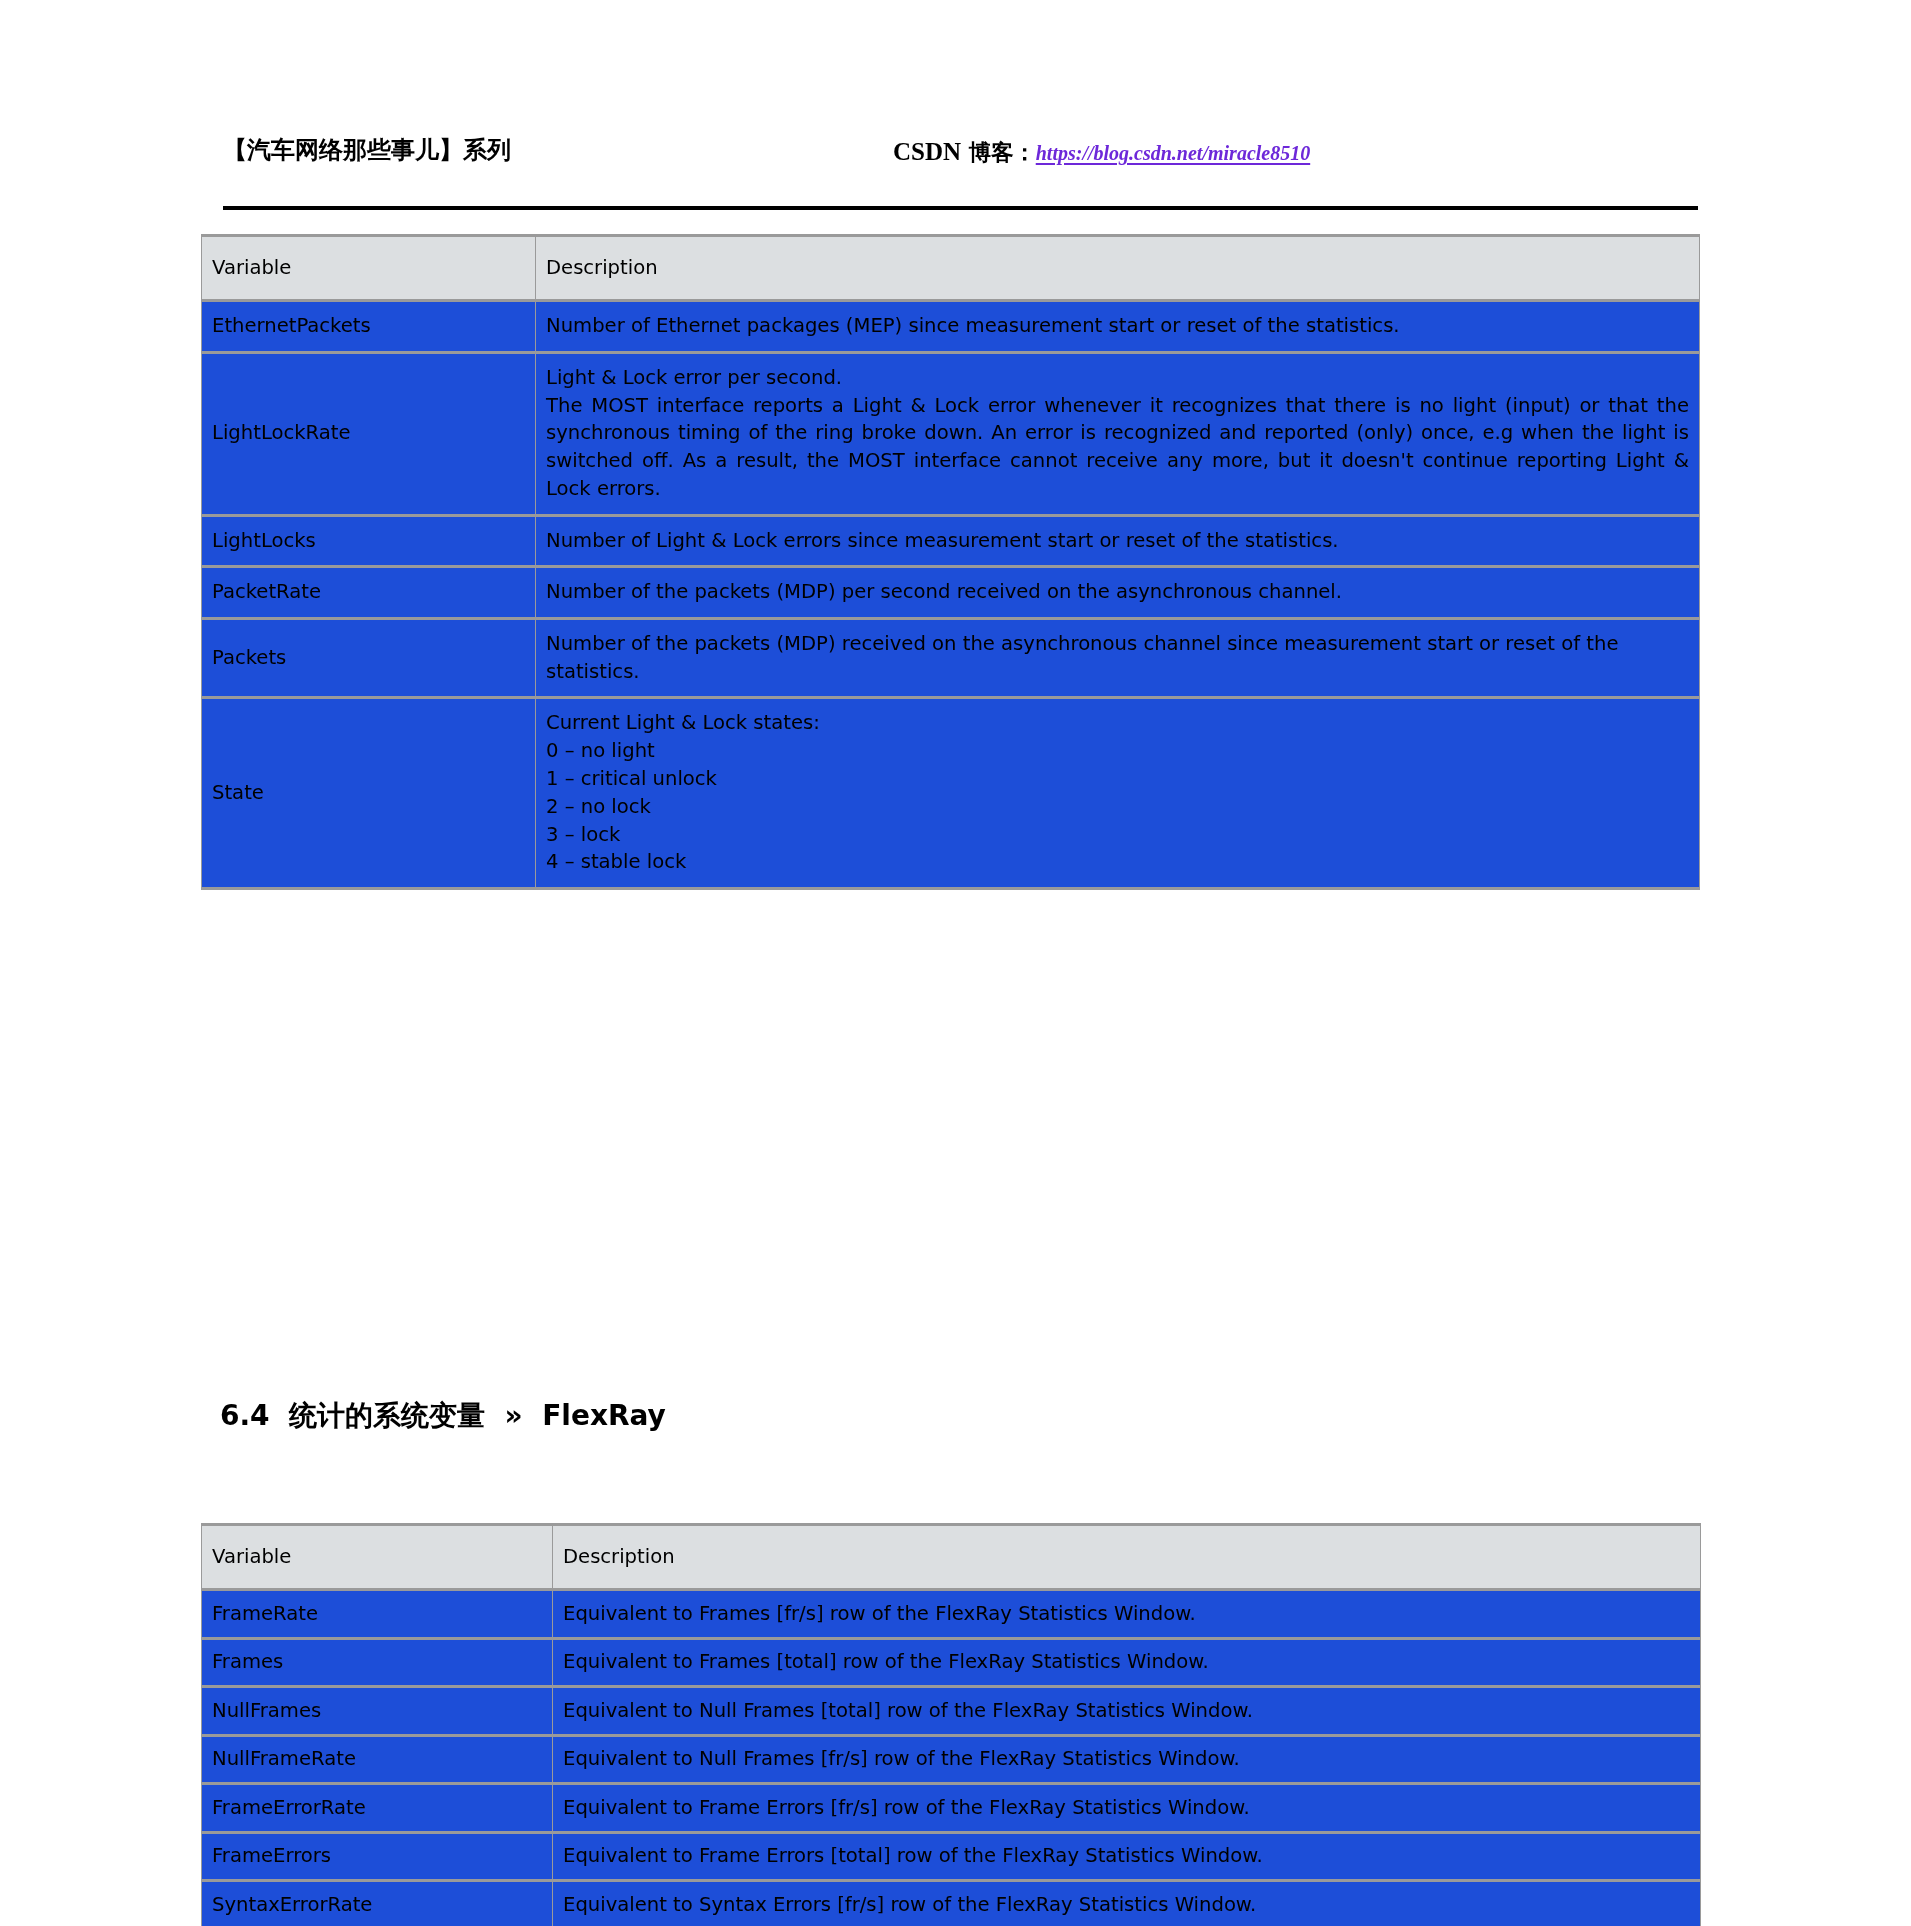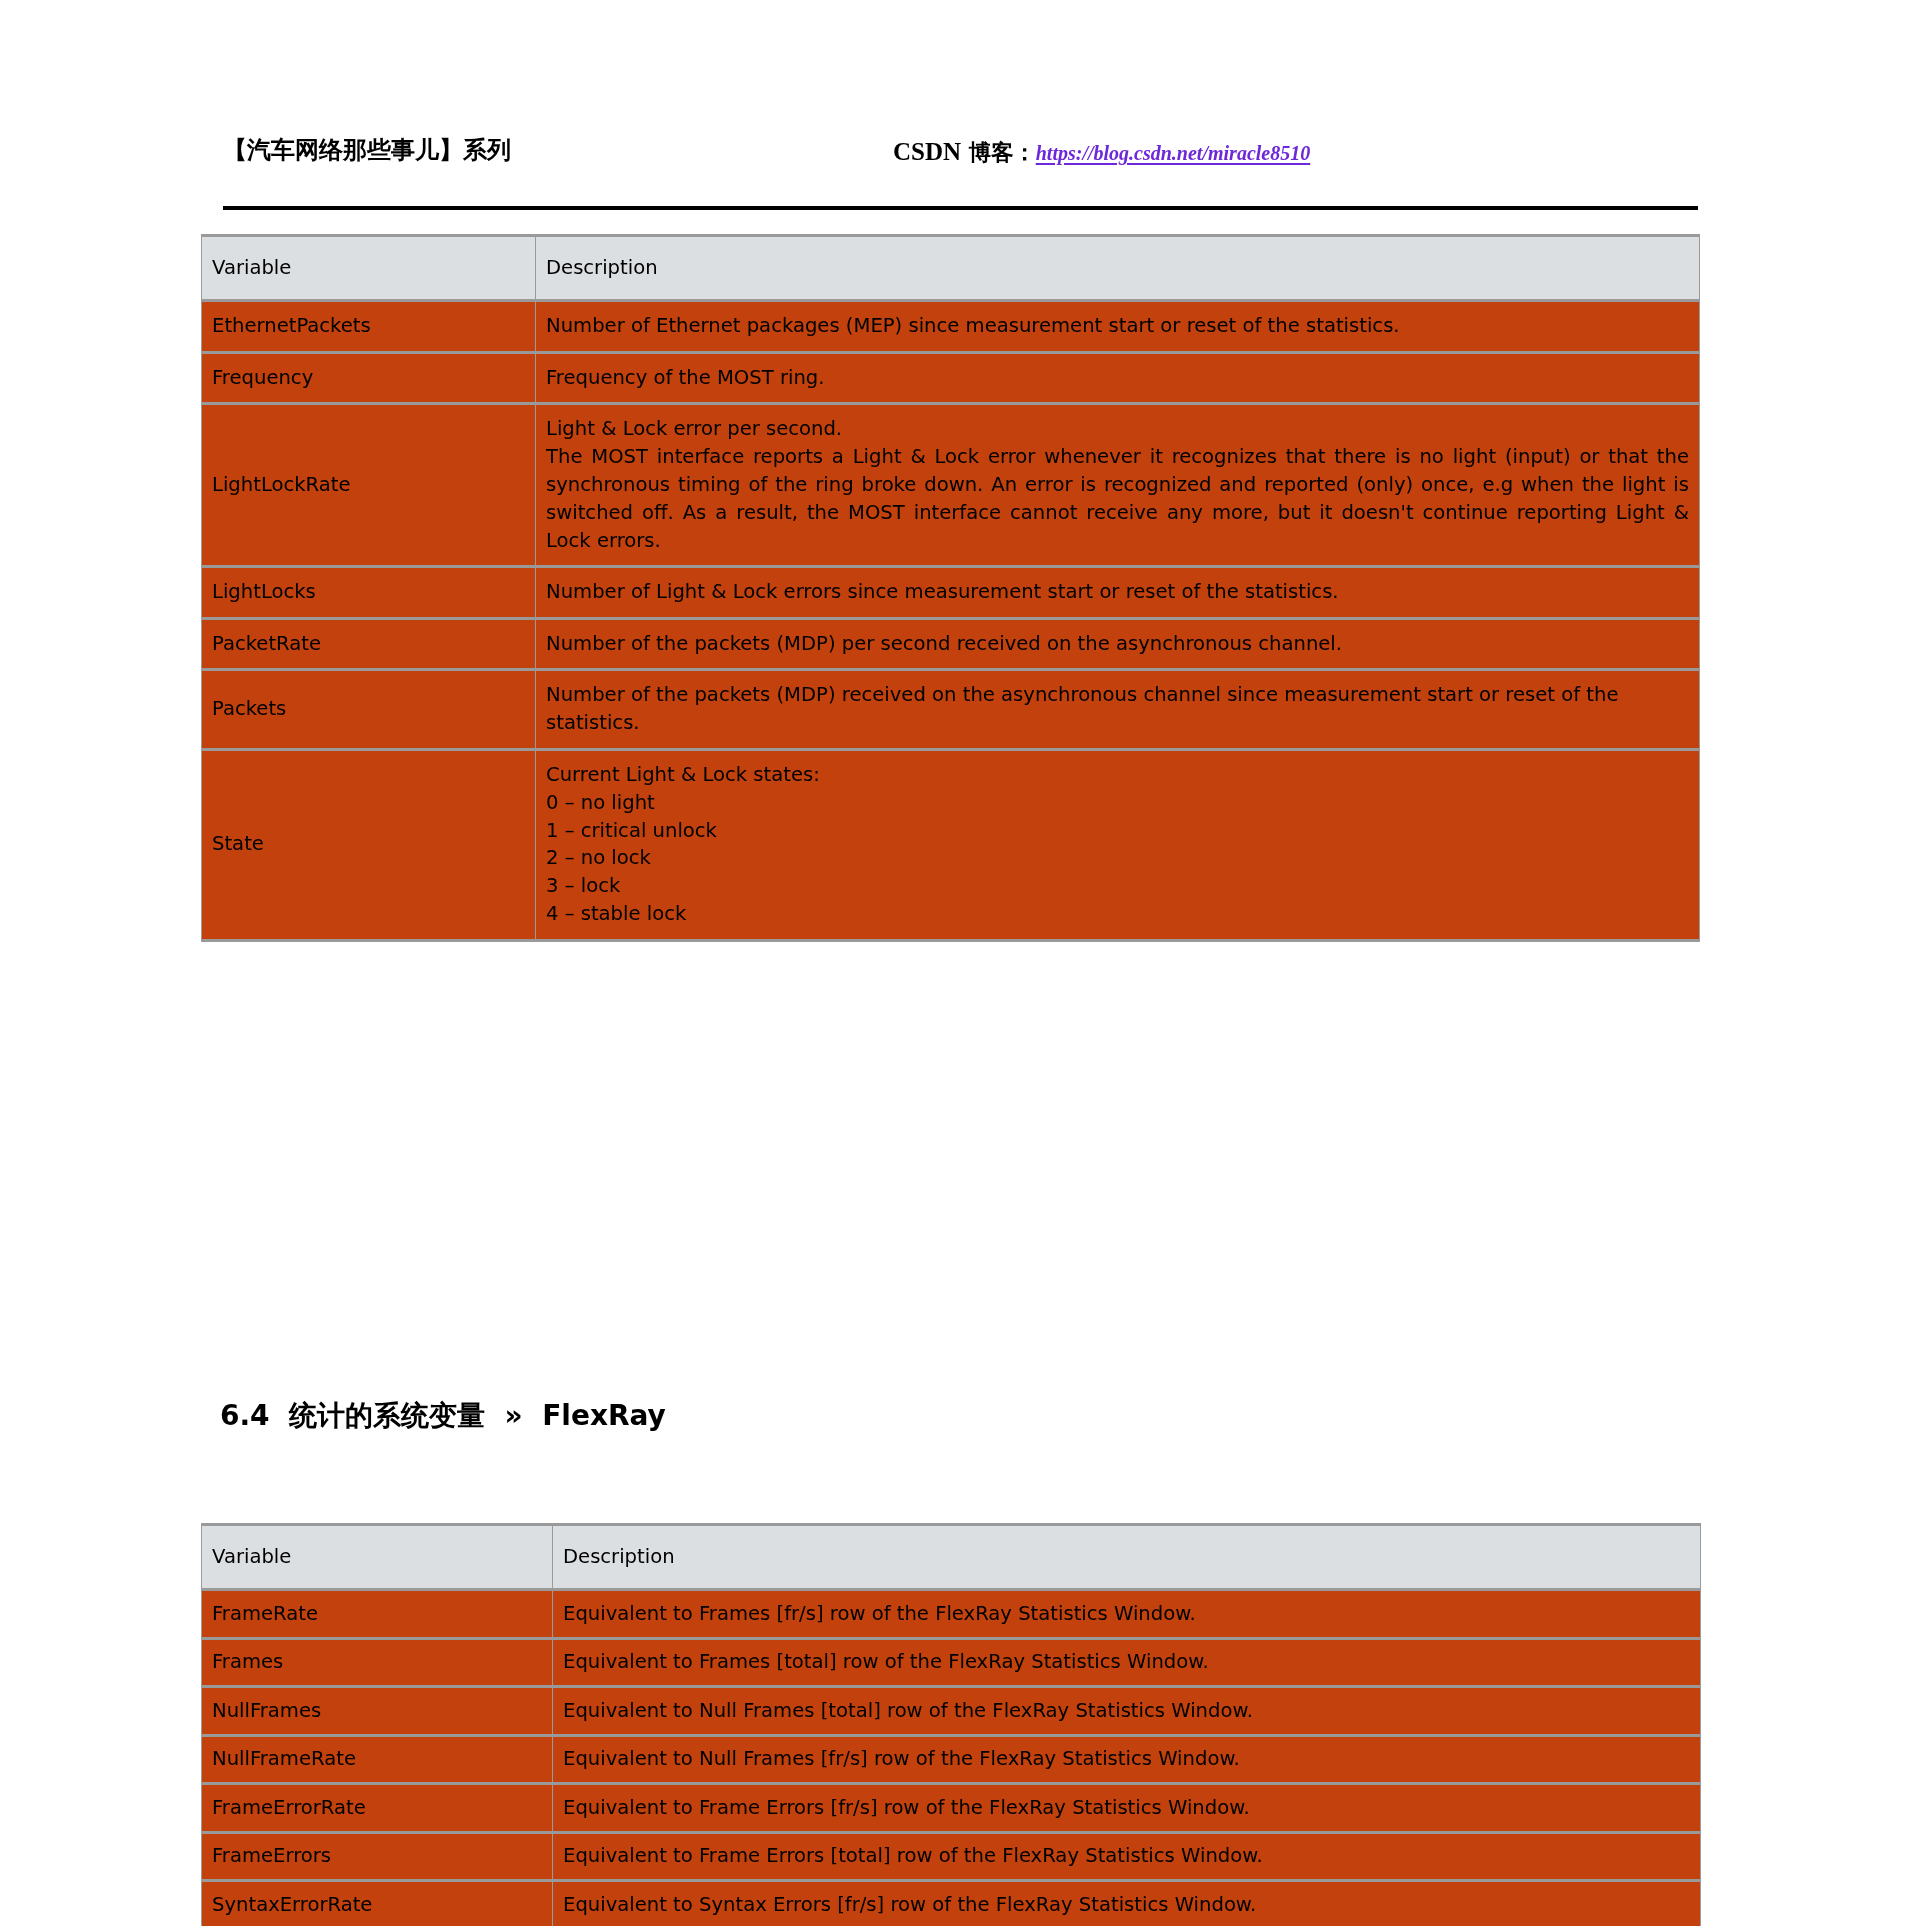--- a/index.html
+++ b/index.html
@@ -77,21 +77,21 @@
     width: 1475px;
     height: 4.2px;
     background: #000000;
   }
 
   
   .vtable {
     position: absolute;
     border-collapse: collapse;
     table-layout: fixed;
-    background: #c2410c;
+    background: #1d4ed8;
   }
   .vtable td, .vtable th {
     border: 1.2px solid #9a9a9a;
     vertical-align: middle;
     padding: 10px 10px 10.8px 10px;
     font-size: 19.6px;
     line-height: 1.42;
     font-weight: normal;
     text-align: left;
     font-family: "DejaVu Sans", "Liberation Sans", sans-serif;
@@ -182,24 +182,20 @@
         <th class="var-head">Variable</th>
         <th class="desc-head">Description</th>
       </tr>
     </thead>
     <tbody>
       <tr>
         <td class="var-cell">EthernetPackets</td>
         <td class="desc-cell desc-just">Number of Ethernet packages (MEP) since measurement start or reset of the statistics.</td>
       </tr>
       <tr>
-        <td class="var-cell">Frequency</td>
-        <td class="desc-cell desc-just">Frequency of the MOST ring.</td>
-      </tr>
-      <tr>
         <td class="var-cell">LightLockRate</td>
         <td class="desc-cell">
           <span class="desc-line">Light &amp; Lock error per second.</span>
           <span class="desc-line desc-just">The MOST interface reports a Light &amp; Lock error whenever it recognizes that there is no light (input) or that the synchronous timing of the ring broke down. An error is recognized and reported (only) once, e.g when the light is switched off. As a result, the MOST interface cannot receive any more, but it doesn't continue reporting Light &amp; Lock errors.</span>
         </td>
       </tr>
       <tr>
         <td class="var-cell">LightLocks</td>
         <td class="desc-cell desc-just">Number of Light &amp; Lock errors since measurement start or reset of the statistics.</td>
       </tr>

